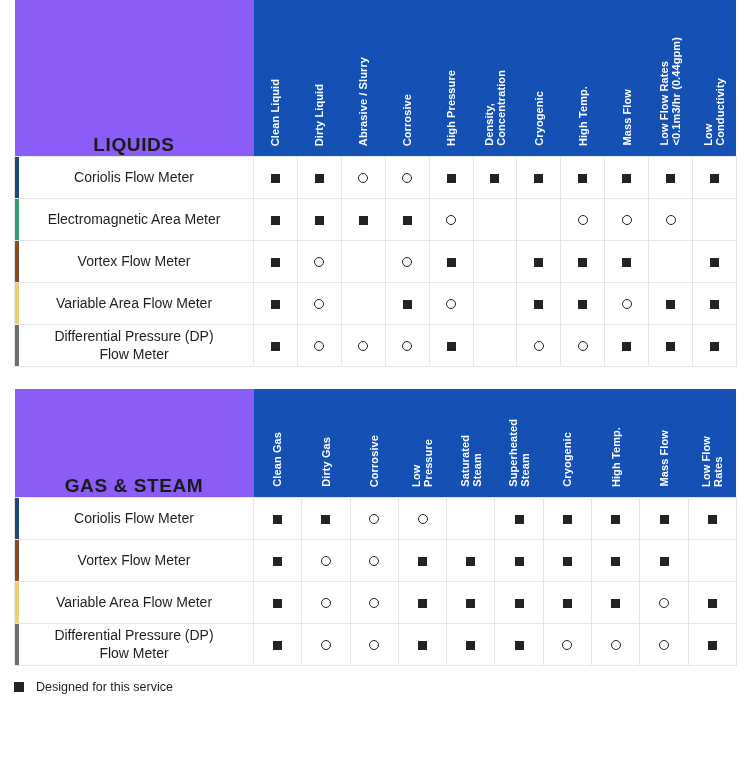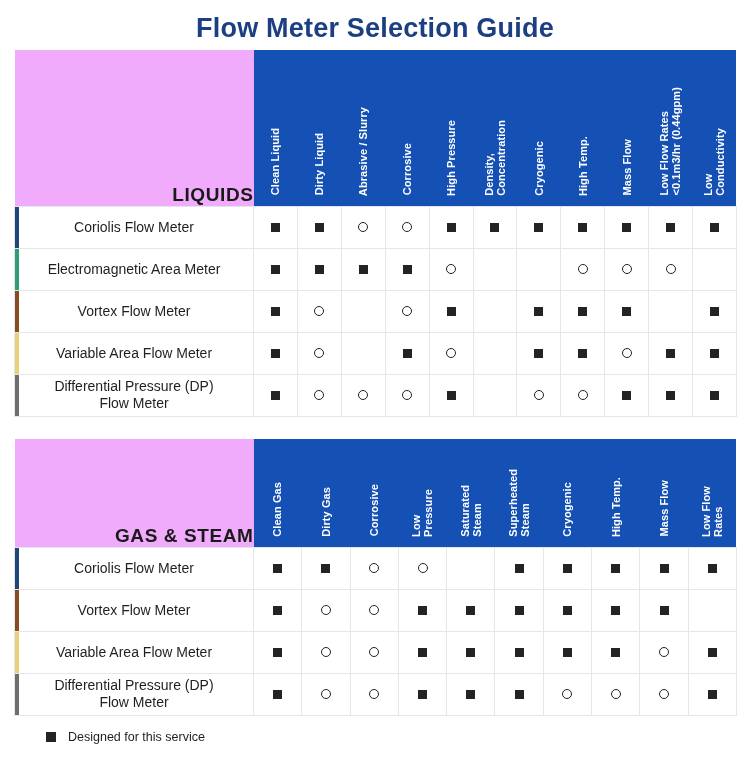--- a/index.html
+++ b/index.html
@@ -33,27 +33,27 @@
     width:722px;
     table-layout:fixed;
   }
   
   table.matrix thead th{
     padding:0;
     vertical-align:bottom;
     border:0;
   }
   th.corner{
-    text-align:right;
+    text-align:center;
     vertical-align:middle;
     font-size:19px;
     font-weight:bold;
     letter-spacing:0.6px;
     color:#1a1a1a;
-    background:#f0abfc;
+    background:#8b5cf6;
   }
   .vhead{
     background:#1550b5;
     border-left:1px solid #ffffff;
     border-right:1px solid #ffffff;
     position:relative;
     vertical-align:bottom;
   }
   .vhead .rot{
     writing-mode:vertical-rl;
@@ -106,32 +106,31 @@
   
   .gap{height:22px;}
   
   .legend{
     margin:14px 14px 0 14px;
     display:flex;
     align-items:center;
     font-size:12.5px;
     color:#1f1f1f;
   }
-  .legend .item{display:flex;align-items:center;margin-left:32px;}
+  .legend .item{display:flex;align-items:center;}
   .legend .item.first{width:238px;}
   .legend .sw{margin-right:12px;display:inline-flex;}
   .legend .sq{width:10px;height:10px;background:#232323;display:inline-block;}
   .legend .ci{width:9px;height:9px;border:1.5px solid #232323;border-radius:50%;display:inline-block;}
 </style>
 </head>
 <body>
 
 <div>
 
-  <div class="title">Flow Meter Selection Guide</div>
 
   <div class="section">
     <table class="matrix">
       <thead>
           <tr>
             <th class="corner" style="width: 239px; height: 156px;">LIQUIDS</th>
             <th class="vhead" style="width: 43.9091px; height: 156px;"><span class="rot">Clean Liquid</span></th>
             <th class="vhead" style="width: 43.9091px; height: 156px;"><span class="rot">Dirty Liquid</span></th>
             <th class="vhead" style="width: 43.9091px; height: 156px;"><span class="rot">Abrasive / Slurry</span></th>
             <th class="vhead" style="width: 43.9091px; height: 156px;"><span class="rot">Corrosive</span></th>

